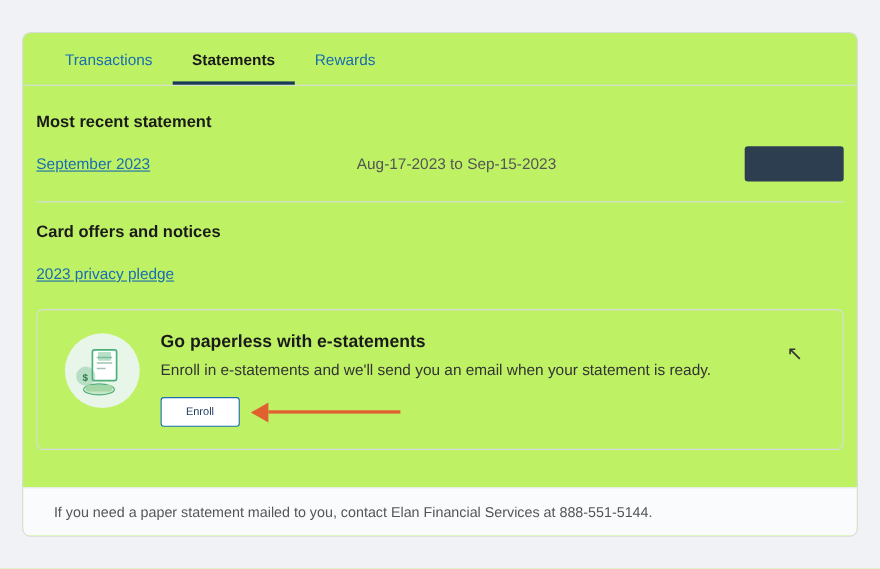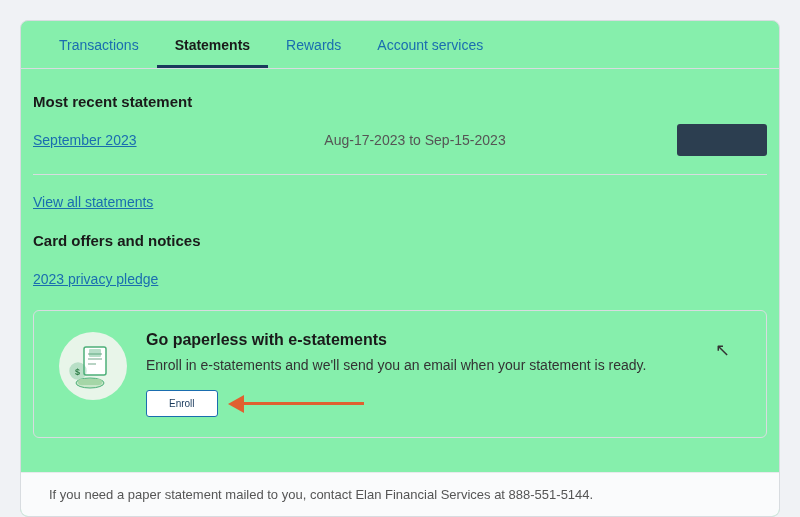--- a/index.html
+++ b/index.html
@@ -6,21 +6,21 @@
     body {
       font-family: -apple-system, BlinkMacSystemFont, 'Segoe UI', Arial, sans-serif;
       background: #f0f2f5;
       display: flex;
       justify-content: center;
       align-items: center;
       min-height: 100vh;
       padding: 20px;
     }
     .card {
-      background: #86efac;
+      background: #bef264;
       border-radius: 8px;
       border: 1px solid #d8dce0;
       width: 760px;
       padding: 0;
       overflow: hidden;
     }
     
     .tabs {
       display: flex;
       border-bottom: 1px solid #d8dce0;
@@ -173,35 +173,33 @@
   </style>
 </head>
 <body>
 
 <div class="card">
 
   <div class="tabs">
     <a class="tab">Transactions</a>
     <a class="tab active">Statements</a>
     <a class="tab">Rewards</a>
-    <a class="tab">Account services</a>
   </div>
 
   <div class="content">
     <div class="section-title">Most recent statement</div>
 
     <div class="statement-row">
       <span class="statement-link">September 2023</span>
       <span class="statement-date-range">Aug-17-2023 to Sep-15-2023</span>
       <div class="statement-redacted"></div>
     </div>
 
     <hr class="divider">
 
-    <a class="view-all-link">View all statements</a>
 
     <div class="card-offers-section">
       <div class="section-title">Card offers and notices</div>
       <a class="privacy-link">2023 privacy pledge</a>
     </div>
 
     
     <div class="paperless-box">
 
       <svg class="paperless-icon" viewBox="0 0 70 70" xmlns="http://www.w3.org/2000/svg">

